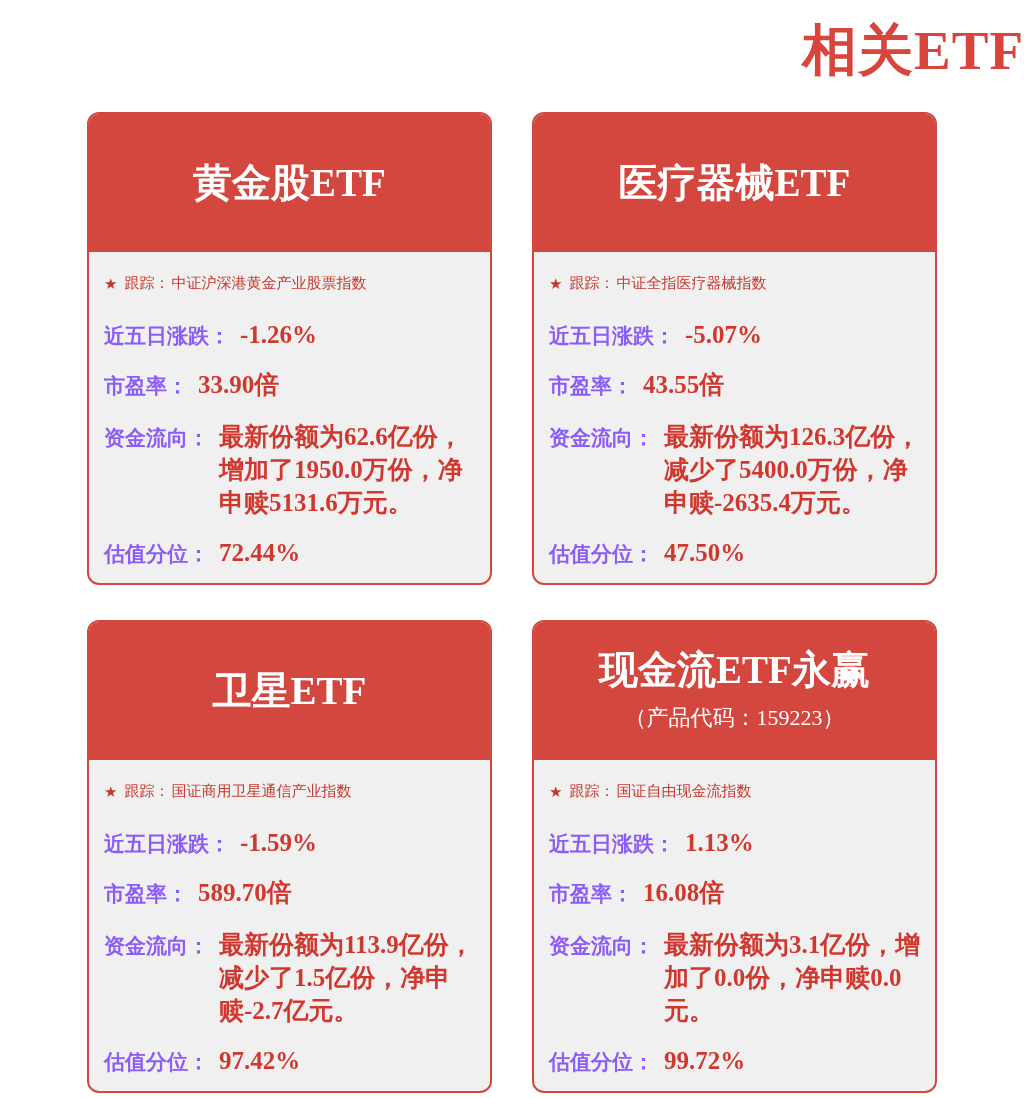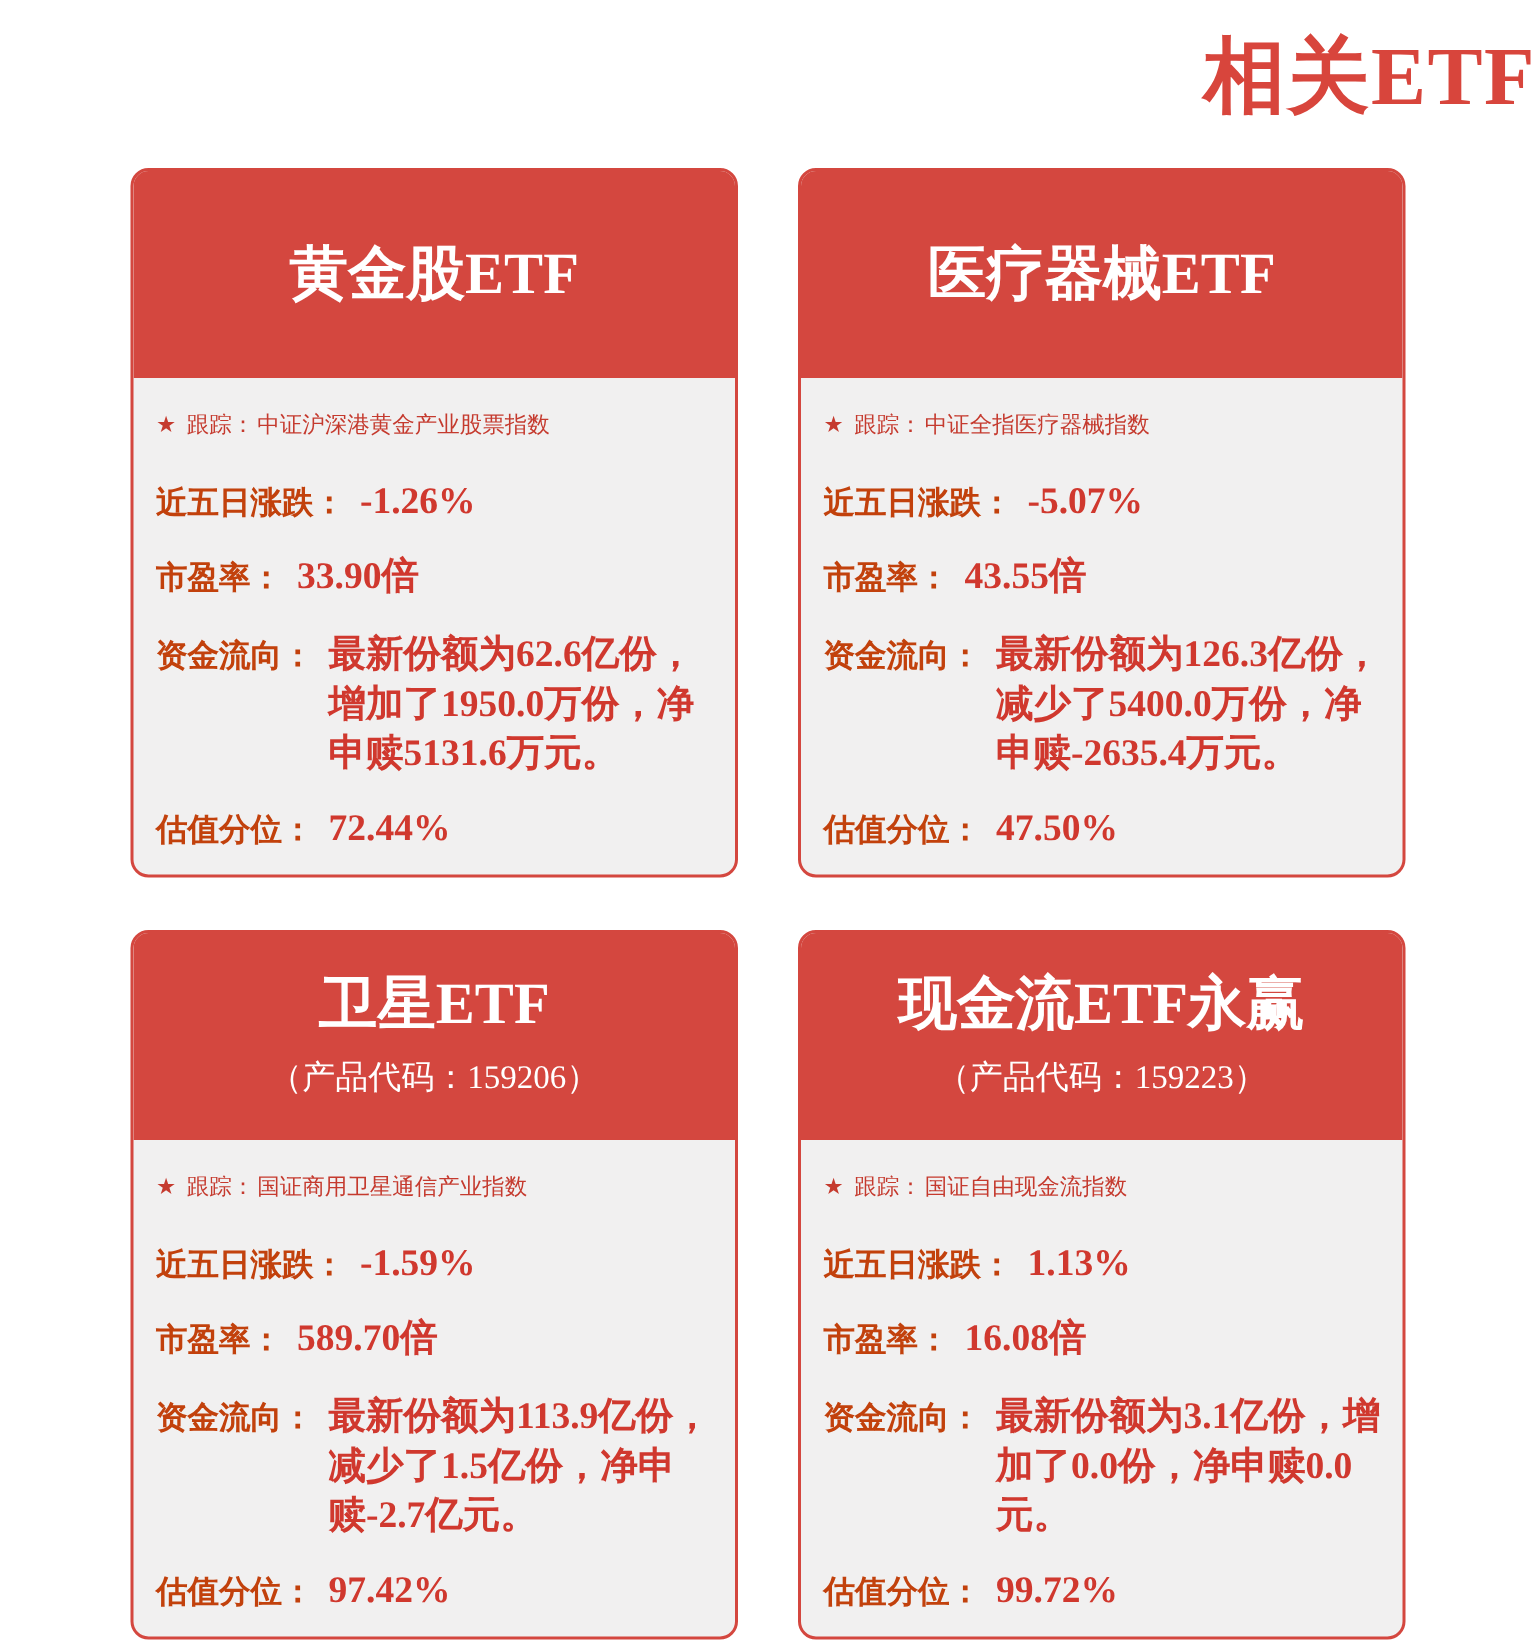--- a/index.html
+++ b/index.html
@@ -64,21 +64,21 @@
     font-size: 15px;
     margin: 4px 0 27px;
   }
   .star-icon { margin-right: 7px; font-size: 15px; line-height: 1; color: #c53a2e; }
   .track-value { margin-left: 2px; }
   .stat-row { display: flex; align-items: baseline; margin-bottom: 19px; }
   .stat-label {
     flex: none;
     font-size: 21px;
     font-weight: bold;
-    color: #c2410c;
+    color: #8b5cf6;
     line-height: 30px;
   }
   .stat-value {
     font-family: "Liberation Serif", serif;
     font-size: 25px;
     font-weight: bold;
     color: #d0382e;
     margin-left: 10px;
     line-height: 30px;
   }
@@ -145,21 +145,20 @@
       <div class="stat-row">
         <span class="stat-label">估值分位：</span>
         <span class="stat-value">47.50%</span>
       </div>
     </div>
   </div>
 
   <div class="card">
     <div class="card-header">
       <div class="card-title">卫星ETF</div>
-      <div class="card-code">（产品代码：159206）</div>
     </div>
     <div class="card-body">
       <div class="track-row">
         <span class="star-icon">★</span>
         <span class="track-label">跟踪：</span>
         <span class="track-value">国证商用卫星通信产业指数</span>
       </div>
       <div class="stat-row">
         <span class="stat-label">近五日涨跌：</span>
         <span class="stat-value">-1.59%</span>

